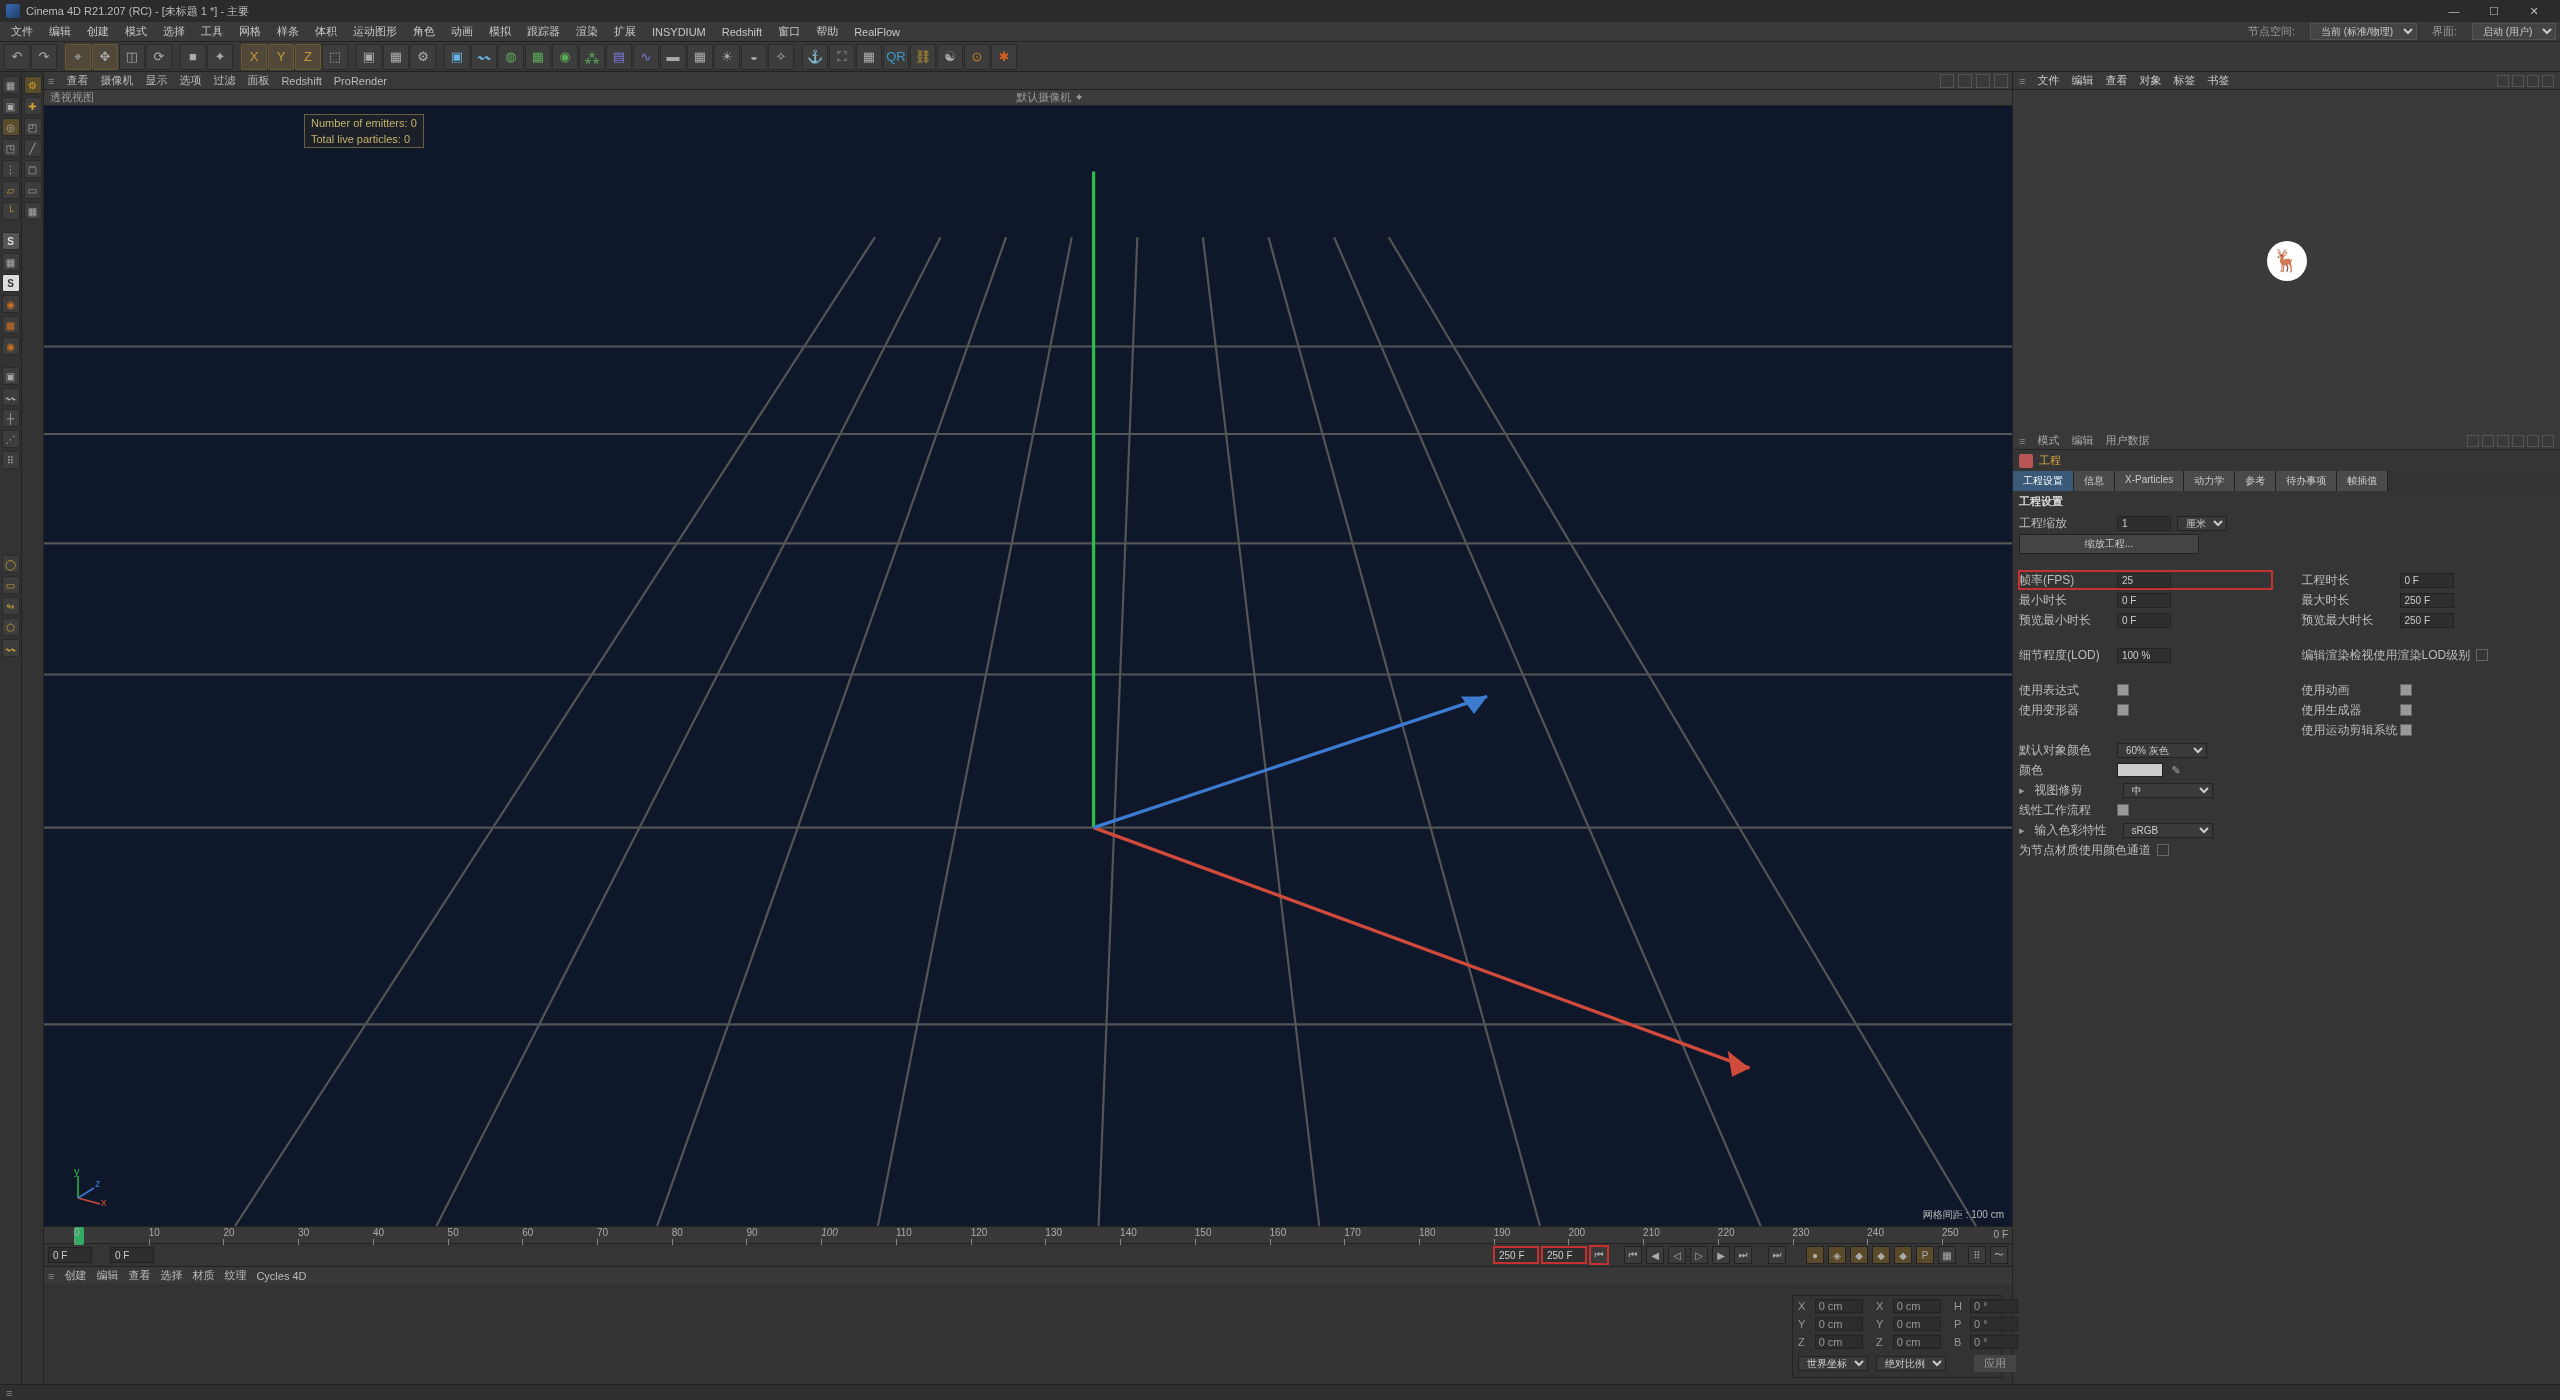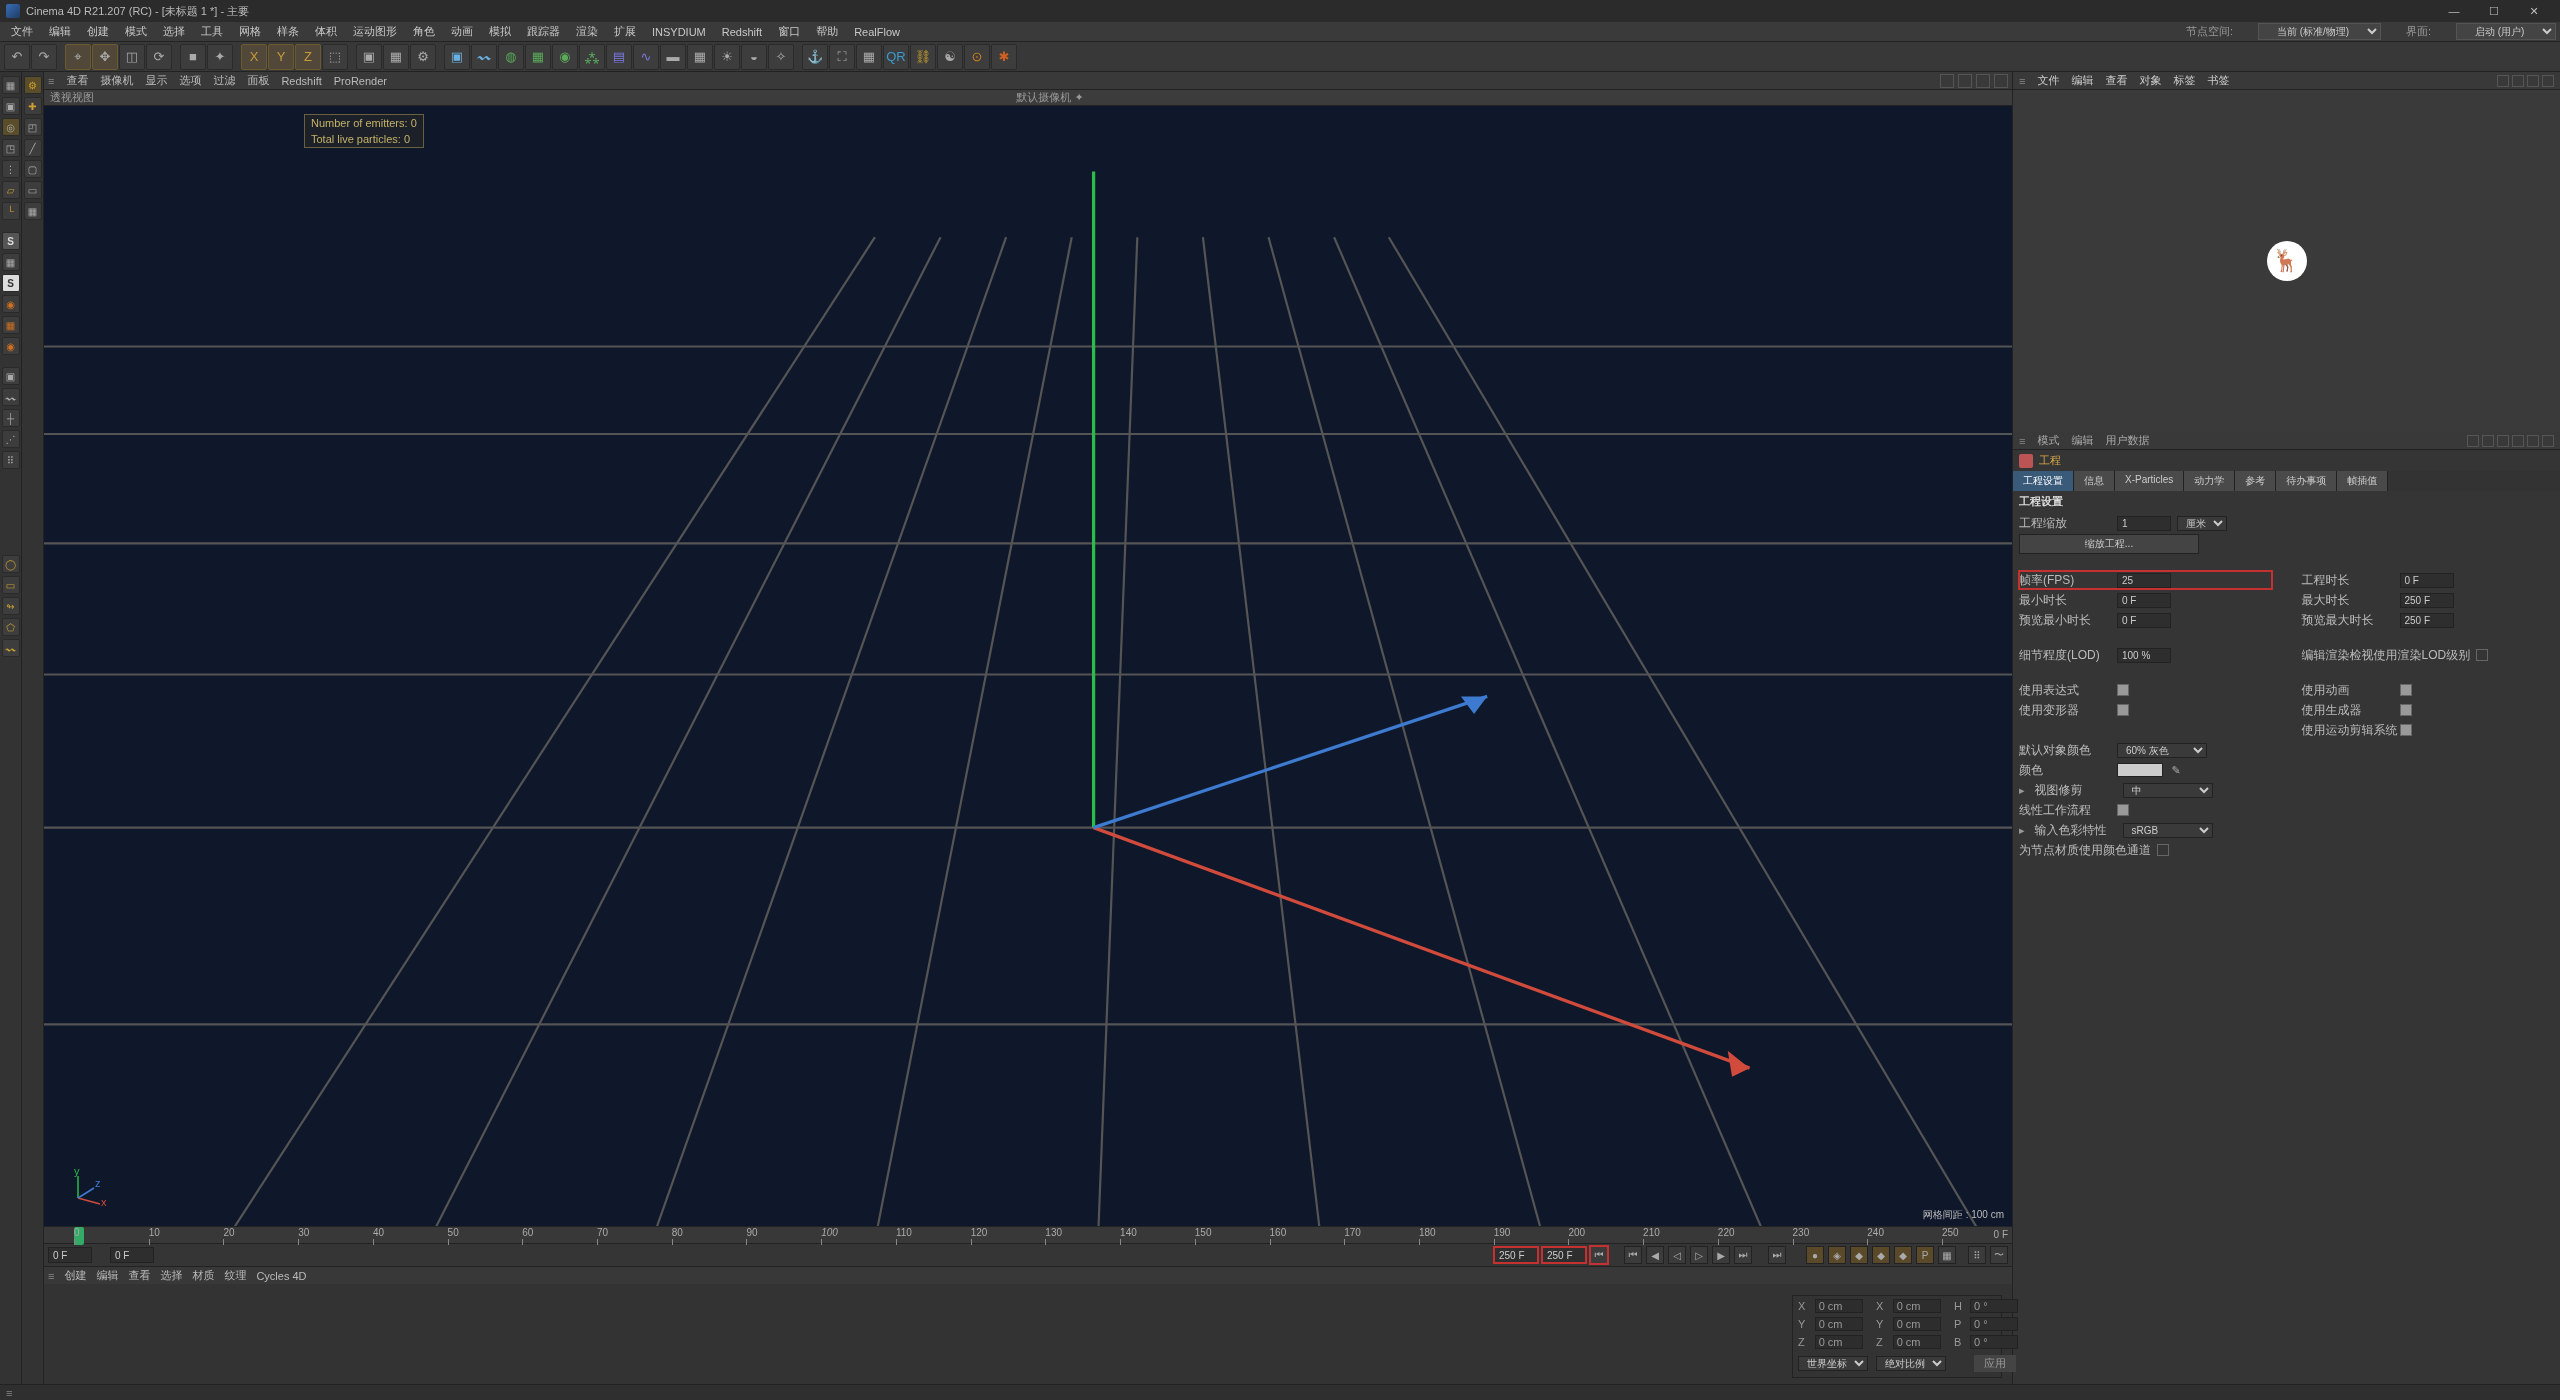--- a/index.html
+++ b/index.html
@@ -6,22 +6,22 @@
 body { background:#353535; color:#aaa; width:2560px; height:1400px; transform-origin:top left; overflow:hidden; }
 
 
 .titlebar { height:22px; background:#2b2b2b; display:flex; align-items:center; padding:0 6px; color:#bbb; }
 .titlebar .ico { width:14px; height:14px; background:linear-gradient(135deg,#3a6cb5,#1e3d66); border-radius:2px; margin-right:6px; }
 .titlebar .spacer { flex:1; }
 .winbtn { width:40px; text-align:center; cursor:pointer; }
 
 .menubar { height:20px; background:#3a3a3a; display:flex; align-items:center; padding:0 4px; gap:2px; color:#c8c8c8; border-bottom:1px solid #222; }
 .menubar span { padding:2px 7px; cursor:pointer; }
-.menubar .right { margin-left:auto; display:flex; gap:18px; align-items:center; font-size:10px; color:#999;}
-.menubar select { background:#444; color:#ccc; border:1px solid #555; font-size:10px; padding:1px 14px; }
+.menubar .right { margin-left:auto; display:flex; gap:8px; align-items:center; font-size:10px; color:#999;}
+.menubar select { background:#444; color:#ccc; border:1px solid #555; font-size:10px; padding:1px 6px; }
 
 .toolbar { height:30px; background:#383838; border-bottom:1px solid #222; display:flex; align-items:center; padding:0 4px; gap:1px; }
 .tb-btn { width:26px; height:26px; background:#3d3d3d; border:1px solid #2a2a2a; border-radius:2px; display:flex; align-items:center; justify-content:center; cursor:pointer; font-size:13px; }
 .tb-btn.sel { background:#51483a; border-color:#6a5a2e; }
 .tb-sep { width:6px; }
 
 .mainrow { display:flex; height:calc(100% - 22px - 20px - 30px - 16px); }
 .leftcol { width:22px; background:#333; border-right:1px solid #222; display:flex; flex-direction:column; align-items:center; gap:3px; padding-top:4px; }
 .leftcol2 { width:22px; background:#333; border-right:1px solid #222; display:flex; flex-direction:column; align-items:center; gap:3px; padding-top:4px; }
 .side-btn { width:18px; height:18px; background:#3d3d3d; border:1px solid #2a2a2a; border-radius:2px; cursor:pointer; display:flex; align-items:center; justify-content:center; font-size:10px;}

